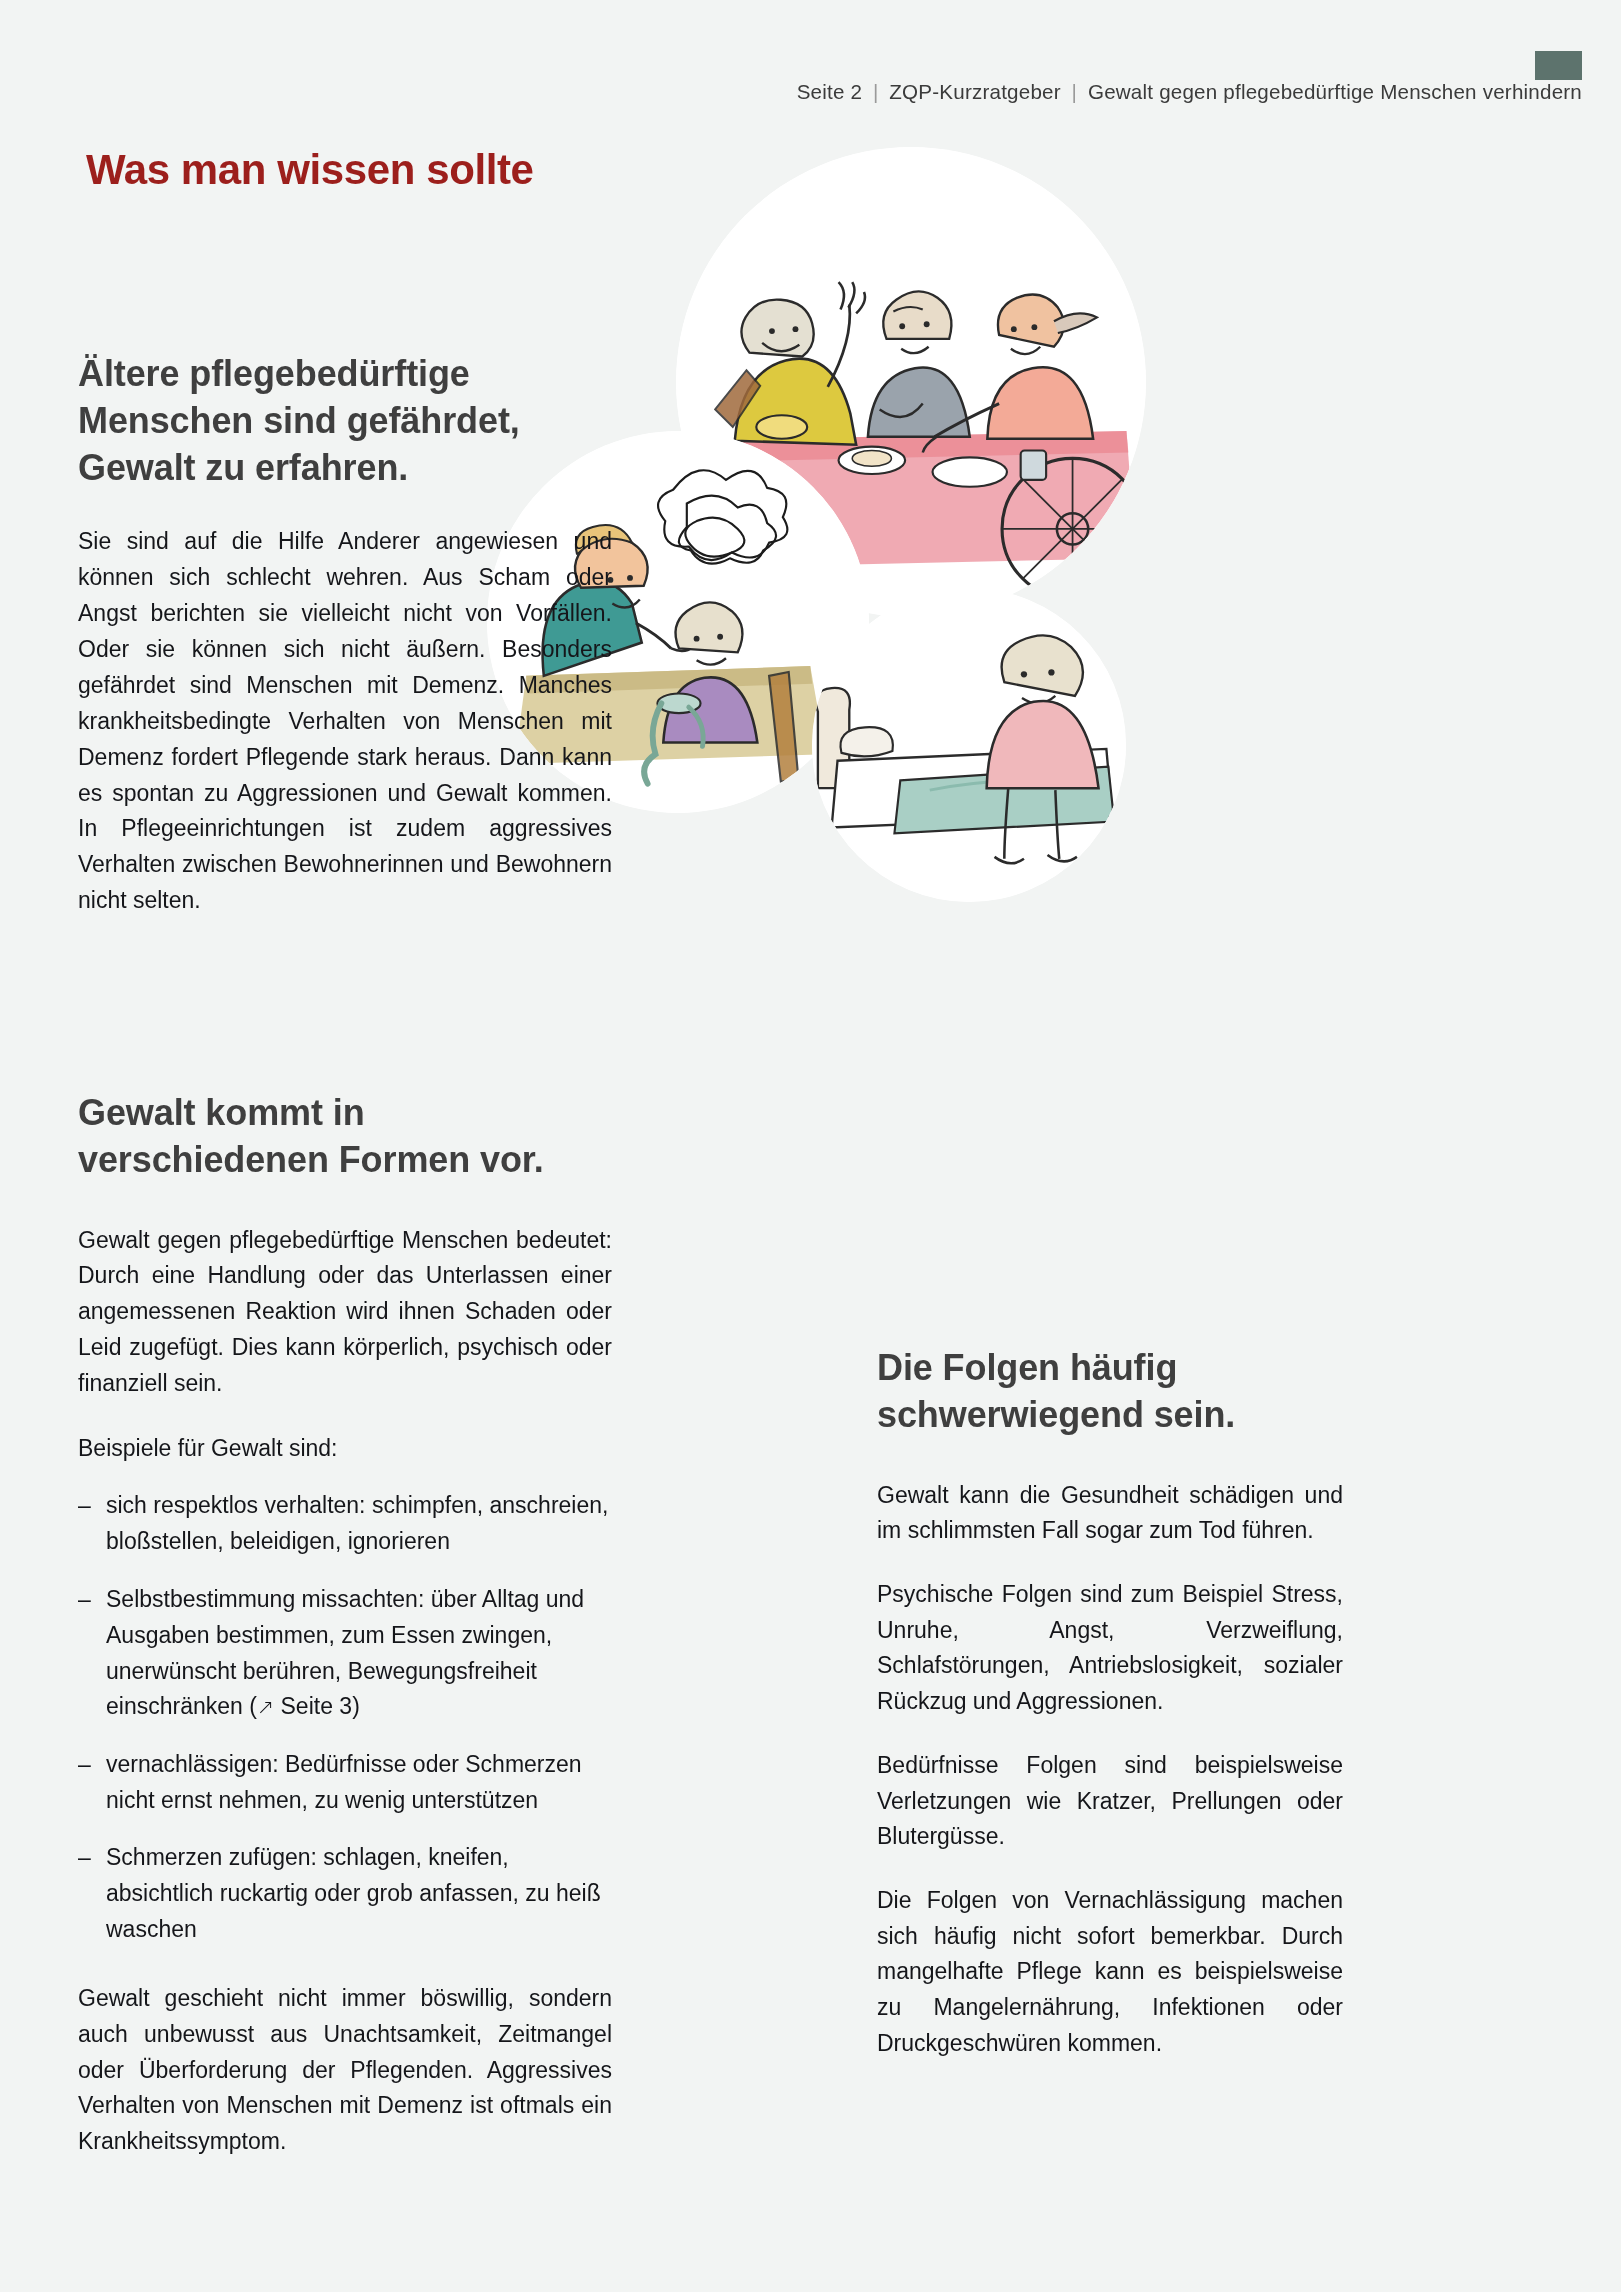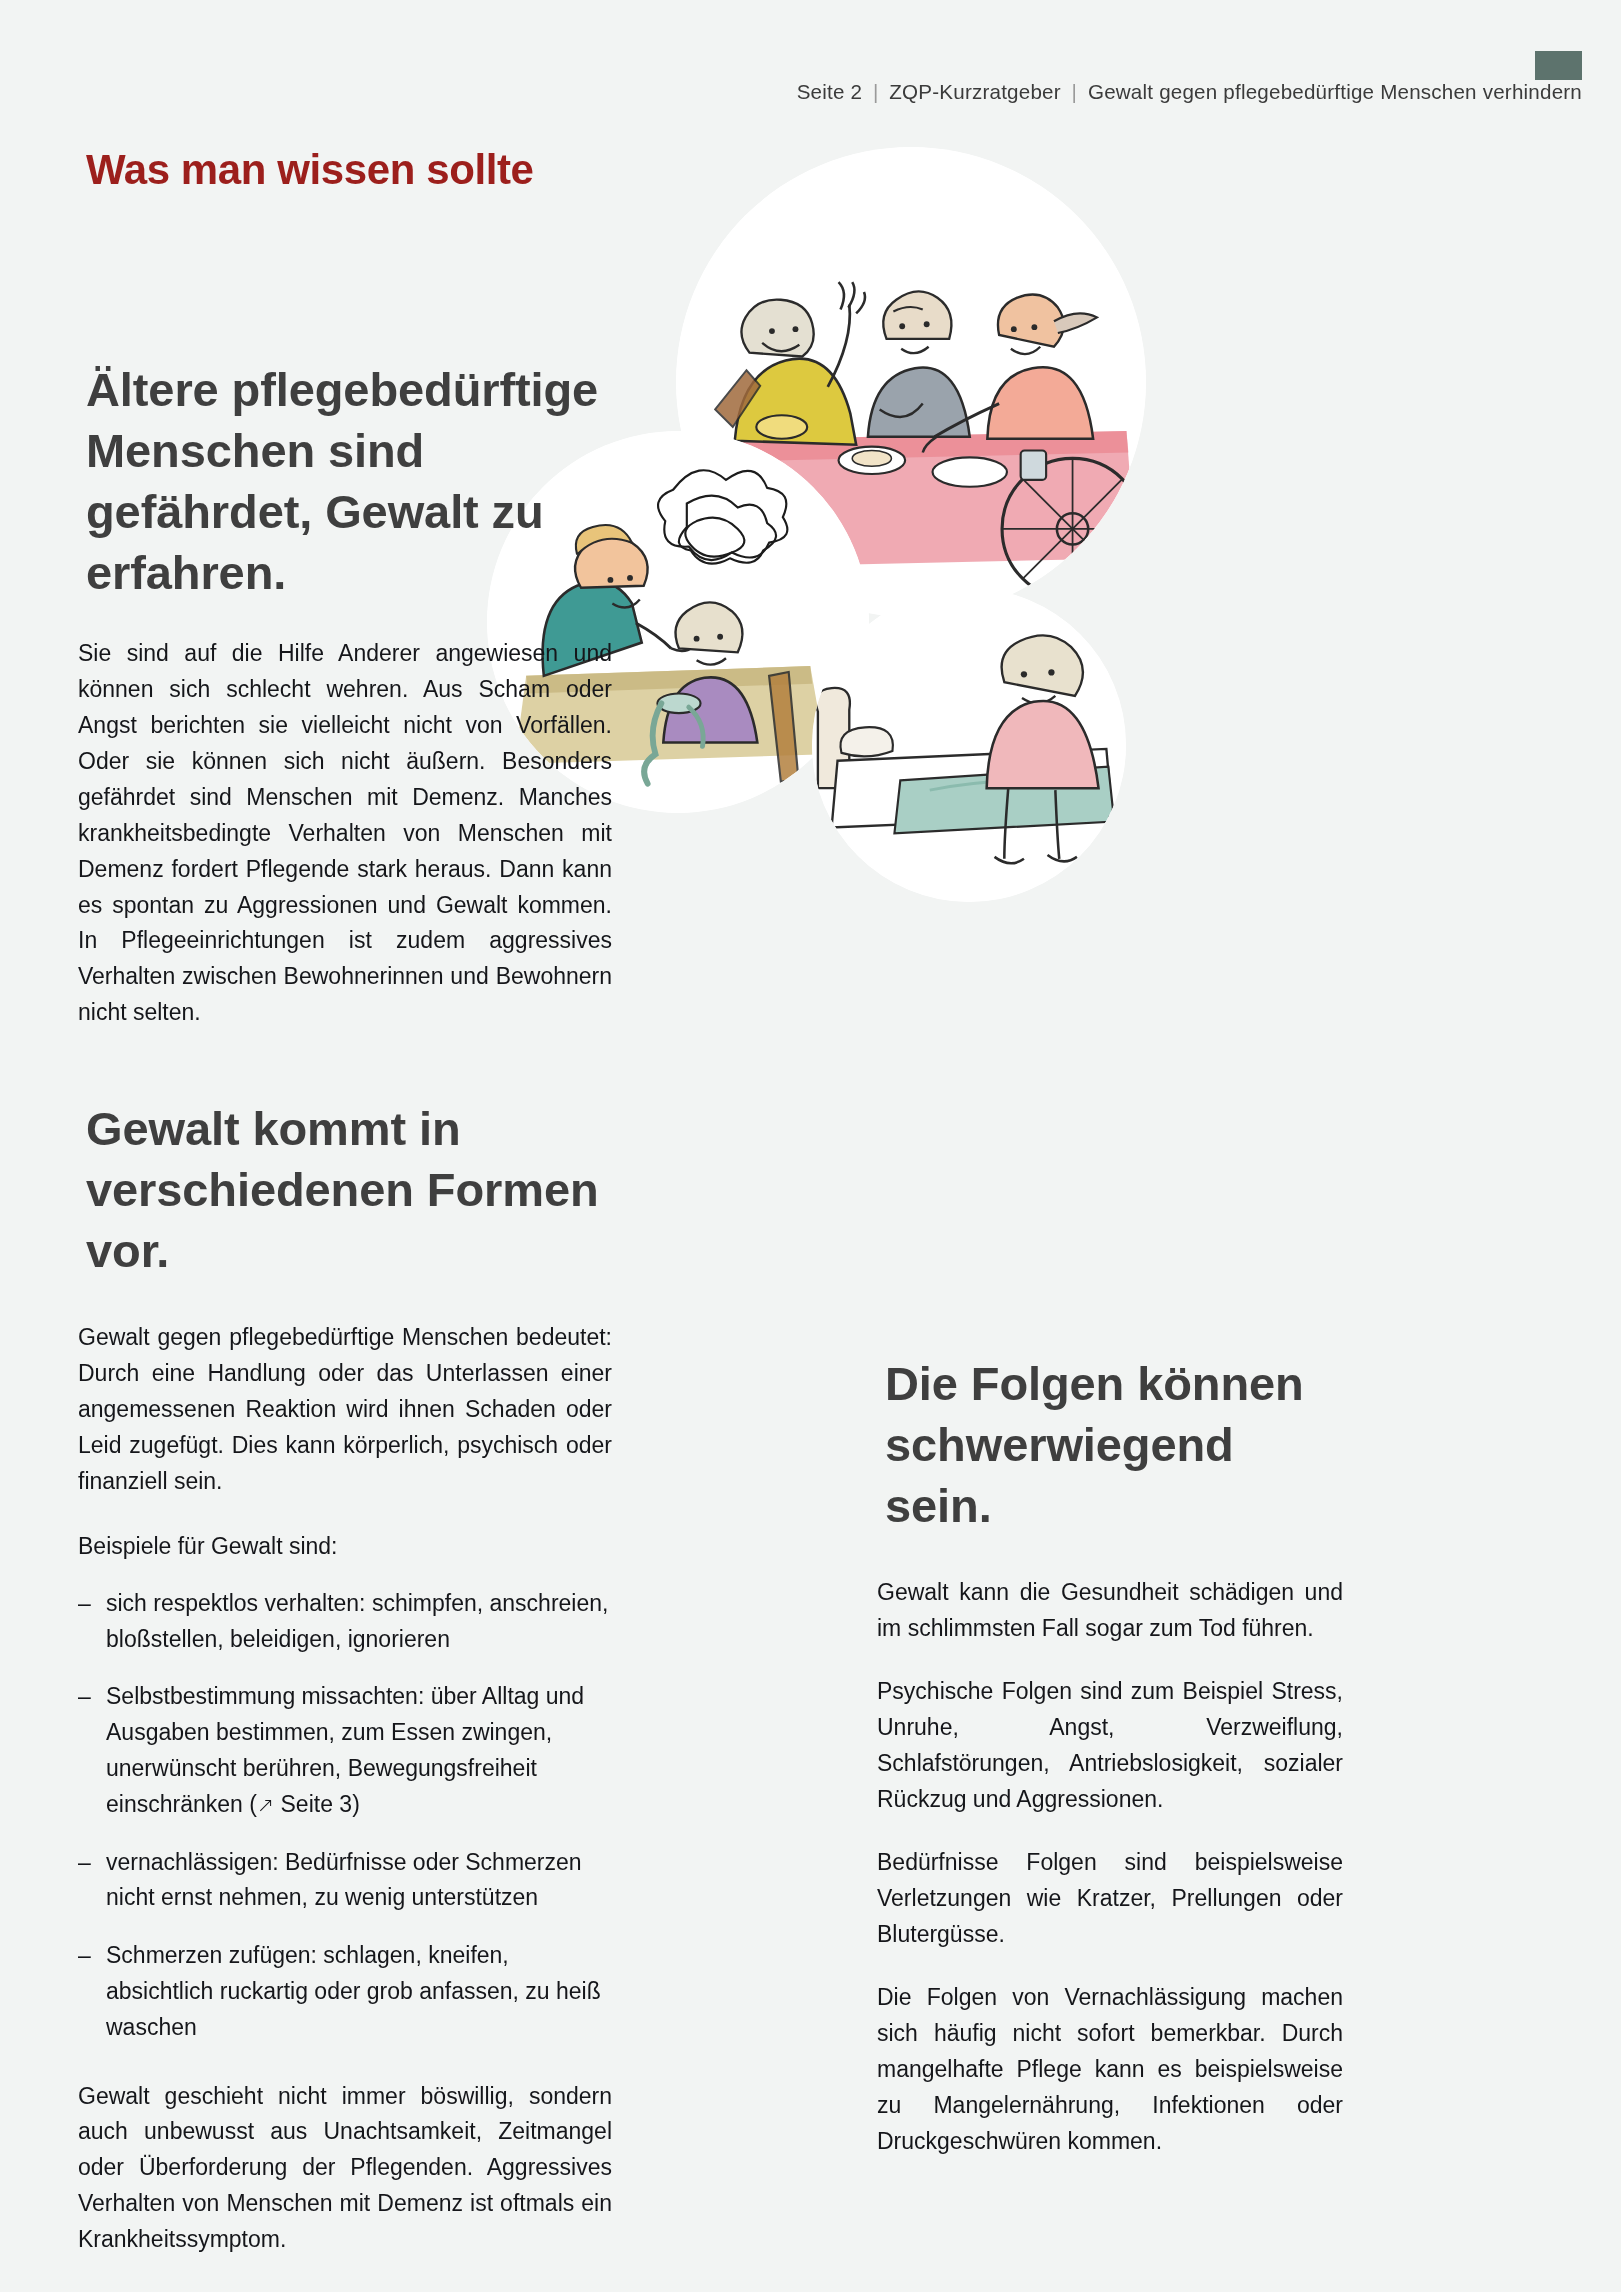--- a/index.html
+++ b/index.html
@@ -76,27 +76,27 @@
     left: 86px;
     top: 120px;
     font-size: 42px;
     font-weight: 700;
     color: #9c1f1c;
     letter-spacing: -0.4px;
     font-stretch: condensed;
     line-height: 1.05;
   }
   .h2 {
-    font-size: 47px;
+    font-size: 36px;
     font-weight: 700;
     color: #3f3f3f;
     line-height: 1.30;
     font-stretch: condensed;
     letter-spacing: -0.1px;
-    margin: 8px;
+    margin: 0;
   }
   .body {
     font-size: 23px;
     font-weight: 300;
     line-height: 1.56;
     color: #15161a;
     text-align: justify;
     margin: 0;
     font-stretch: condensed;
   }
@@ -344,21 +344,21 @@
       <li>
         <span class="dash">–</span>
         <span>Schmerzen zufügen: schlagen, kneifen, absichtlich ruckartig oder grob anfassen, zu heiß waschen</span>
       </li>
     </ul>
 
     <p class="body after-list">Gewalt geschieht nicht immer böswillig, sondern auch unbewusst aus Unachtsamkeit, Zeitmangel oder Überforderung der Pflegenden. Aggressives Verhalten von Menschen mit Demenz ist oftmals ein Krankheitssymptom.</p>
   </div>
 
   <div class="col-right">
-    <h2 class="h2">Die Folgen können schwerwiegend sein.</h2>
+    <h2 class="h2">Die Folgen häufig schwerwiegend sein.</h2>
     <p class="body">Gewalt kann die Gesundheit schädigen und im schlimmsten Fall sogar zum Tod führen.</p>
     <p class="body">Psychische Folgen sind zum Beispiel Stress, Unruhe, Angst, Verzweiflung, Schlafstörungen, Antriebslosigkeit, sozialer Rückzug und Aggressionen.</p>
     <p class="body">Bedürfnisse Folgen sind beispielsweise Verletzungen wie Kratzer, Prellungen oder Blutergüsse.</p>
     <p class="body">Die Folgen von Vernachlässigung machen sich häufig nicht sofort bemerkbar. Durch mangelhafte Pflege kann es beispielsweise zu Mangelernährung, Infektionen oder Druckgeschwüren kommen.</p>
   </div>
 
 </div>
 
 
 </body></html>

